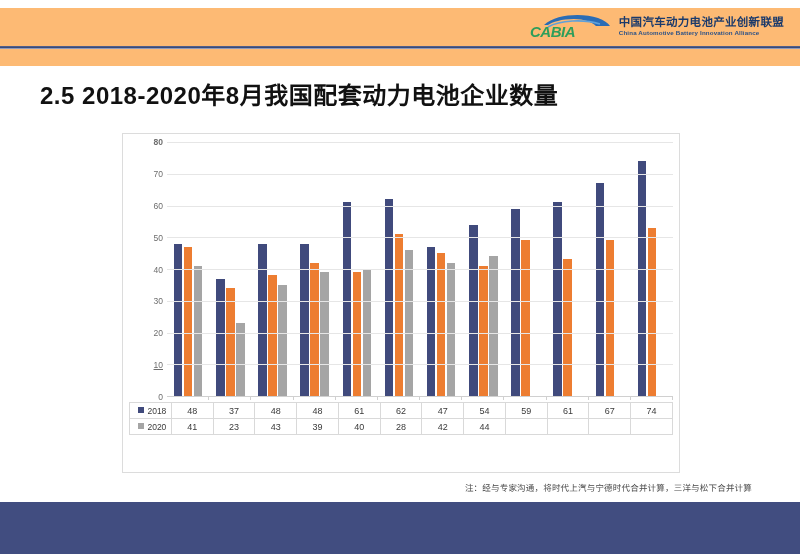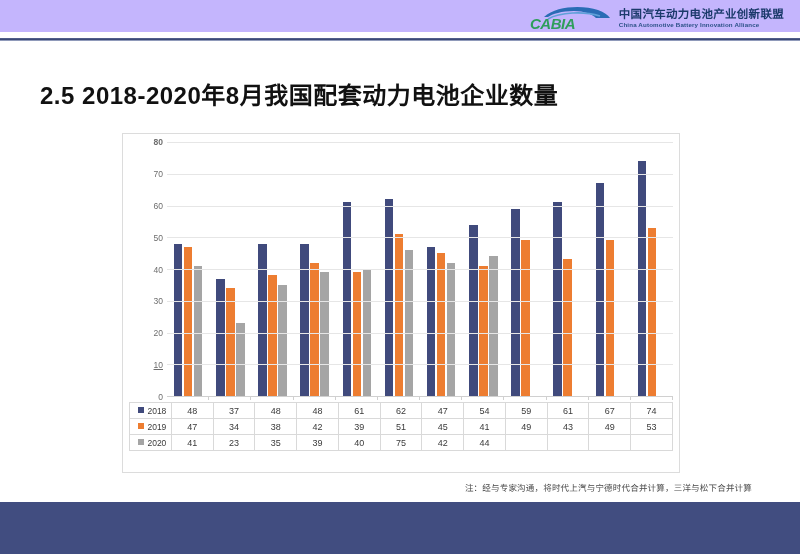--- a/index.html
+++ b/index.html
@@ -13,23 +13,23 @@
   }
   .slide {
     position: relative;
     width: 800px; height: 554px;
     background: #ffffff;
   }
 
   
   .header {
     position: absolute;
-    top: 0; left: 0;
-    width: 800px; height: 32px;
-    background: #c4b5fd;
+    top: 8px; left: 0;
+    width: 800px; height: 58px;
+    background: #fdba74;
   }
   .brand {
     position: absolute;
     right: 16px; top: 4px;
     display: flex;
     align-items: center;
     gap: 7px;
   }
   .logo-mark {
     position: relative;
@@ -349,42 +349,27 @@
               <td>61</td>
               <td>62</td>
               <td>47</td>
               <td>54</td>
               <td>59</td>
               <td>61</td>
               <td>67</td>
               <td>74</td>
             </tr>
             <tr>
-              <td class="rowhead"><span class="swatch sw2019"></span><span>2019</span></td>
-              <td>47</td>
-              <td>34</td>
-              <td>38</td>
-              <td>42</td>
-              <td>39</td>
-              <td>51</td>
-              <td>45</td>
-              <td>41</td>
-              <td>49</td>
-              <td>43</td>
-              <td>49</td>
-              <td>53</td>
-            </tr>
-            <tr>
               <td class="rowhead"><span class="swatch sw2020"></span><span>2020</span></td>
               <td>41</td>
               <td>23</td>
-              <td>35</td>
+              <td>43</td>
               <td>39</td>
               <td>40</td>
-              <td>75</td>
+              <td>28</td>
               <td>42</td>
               <td>44</td>
               <td></td>
               <td></td>
               <td></td>
               <td></td>
             </tr>
           </tbody>
       </table>
 

